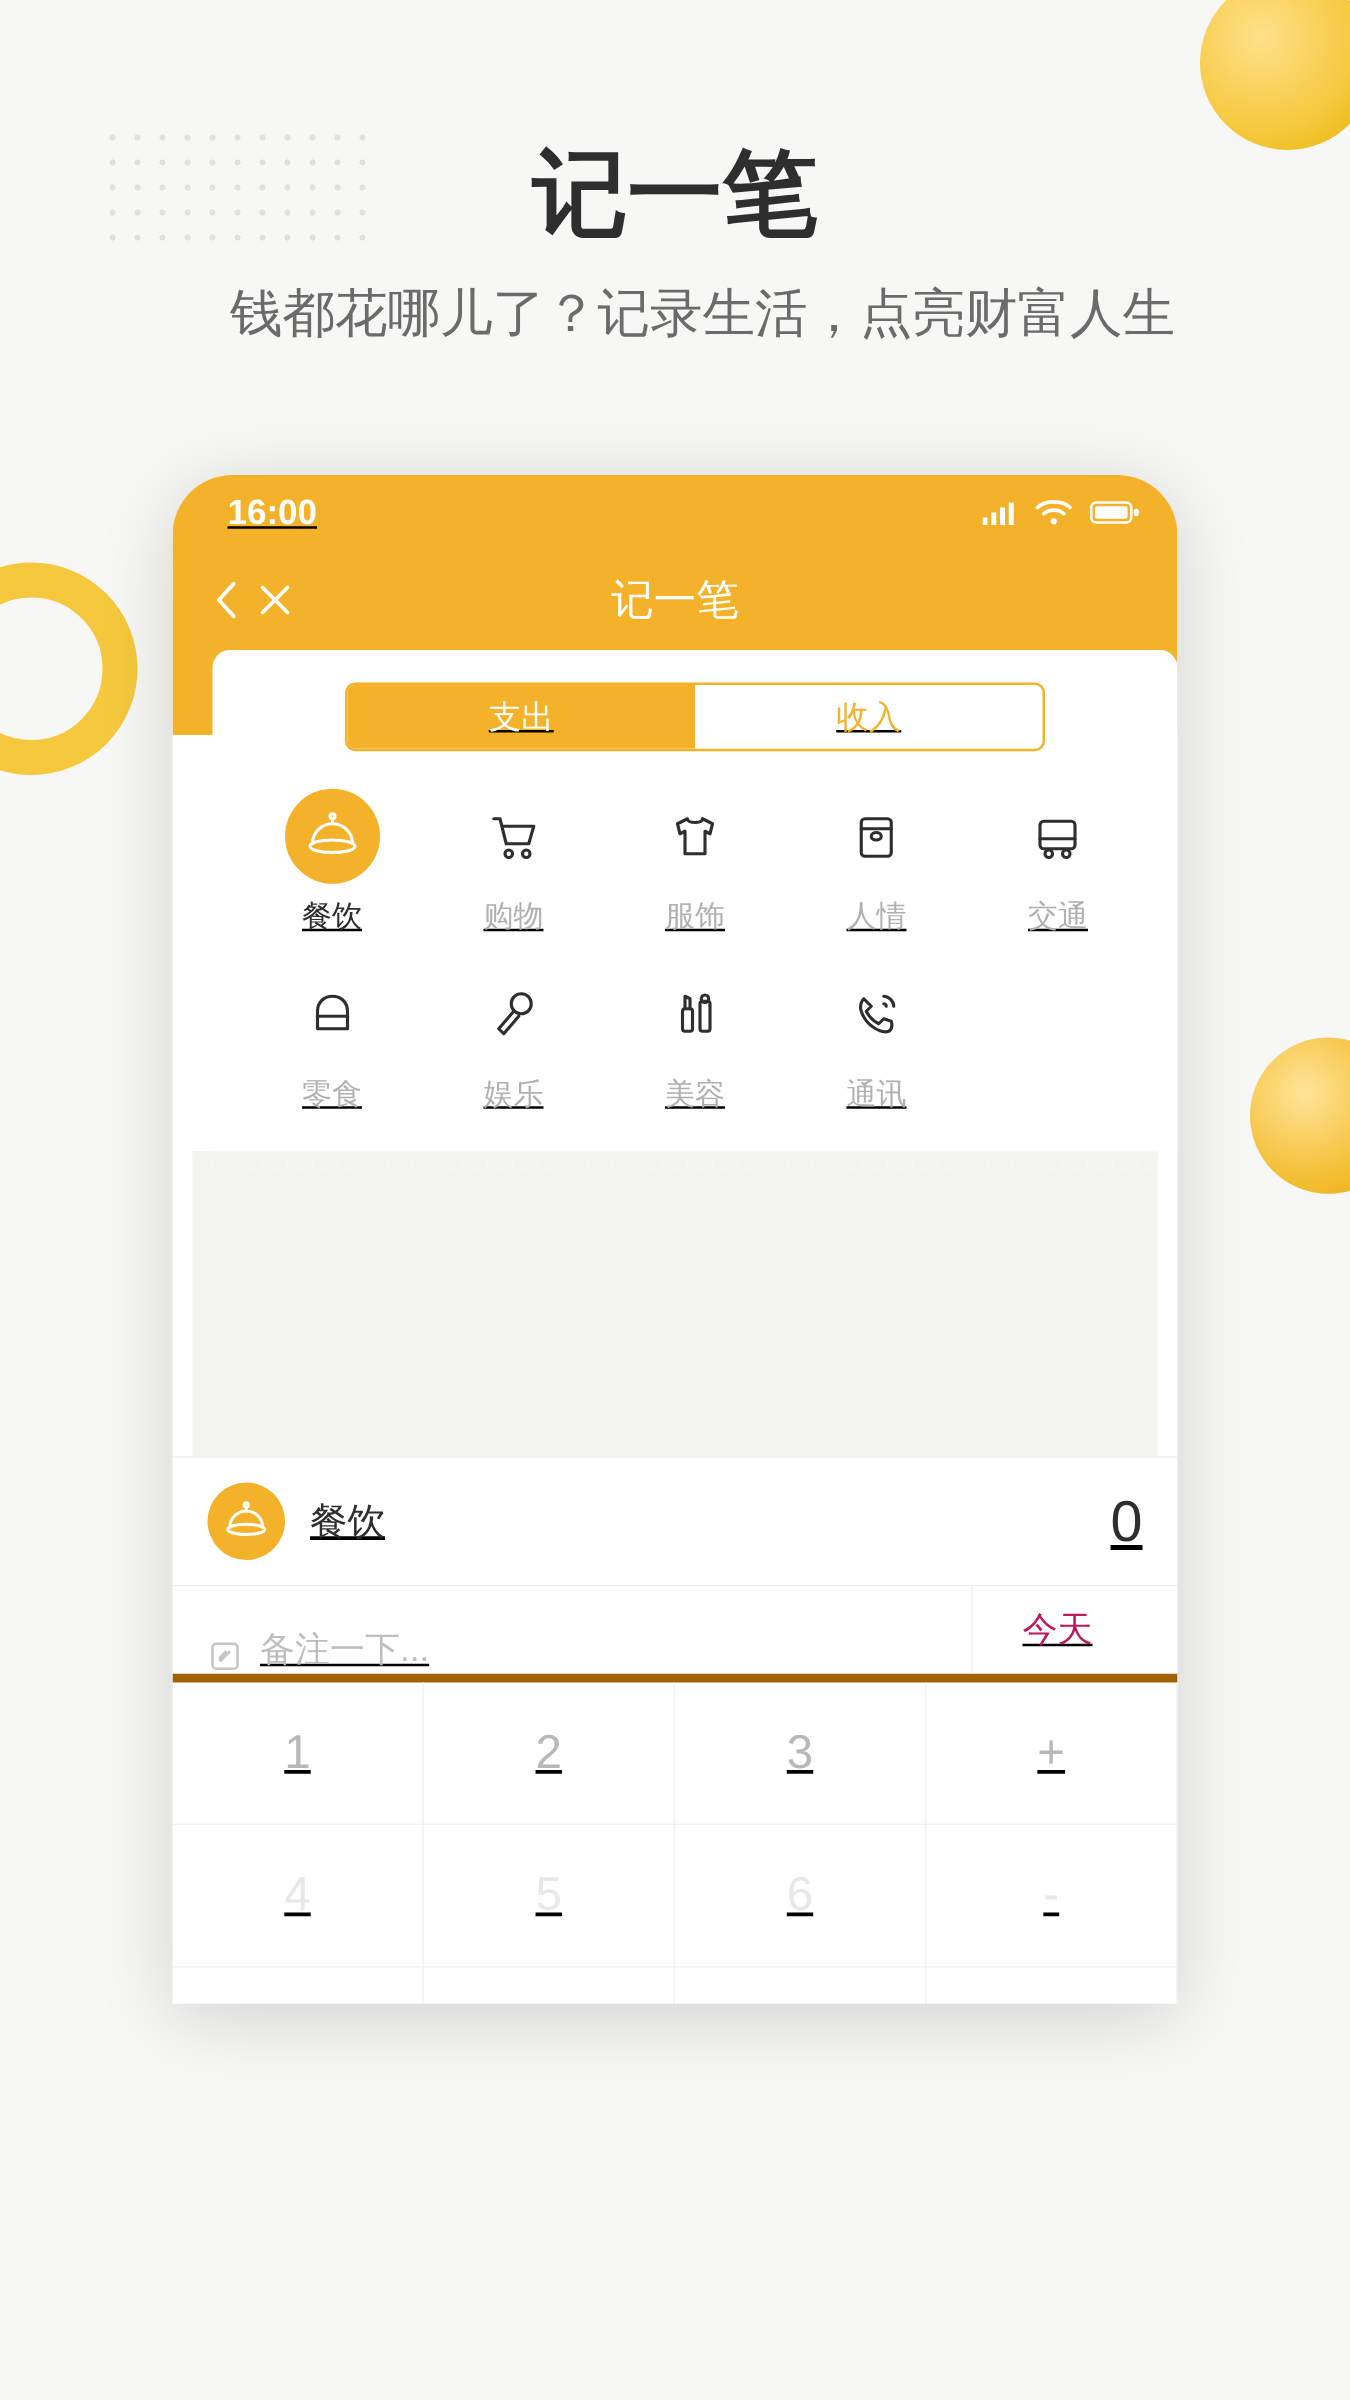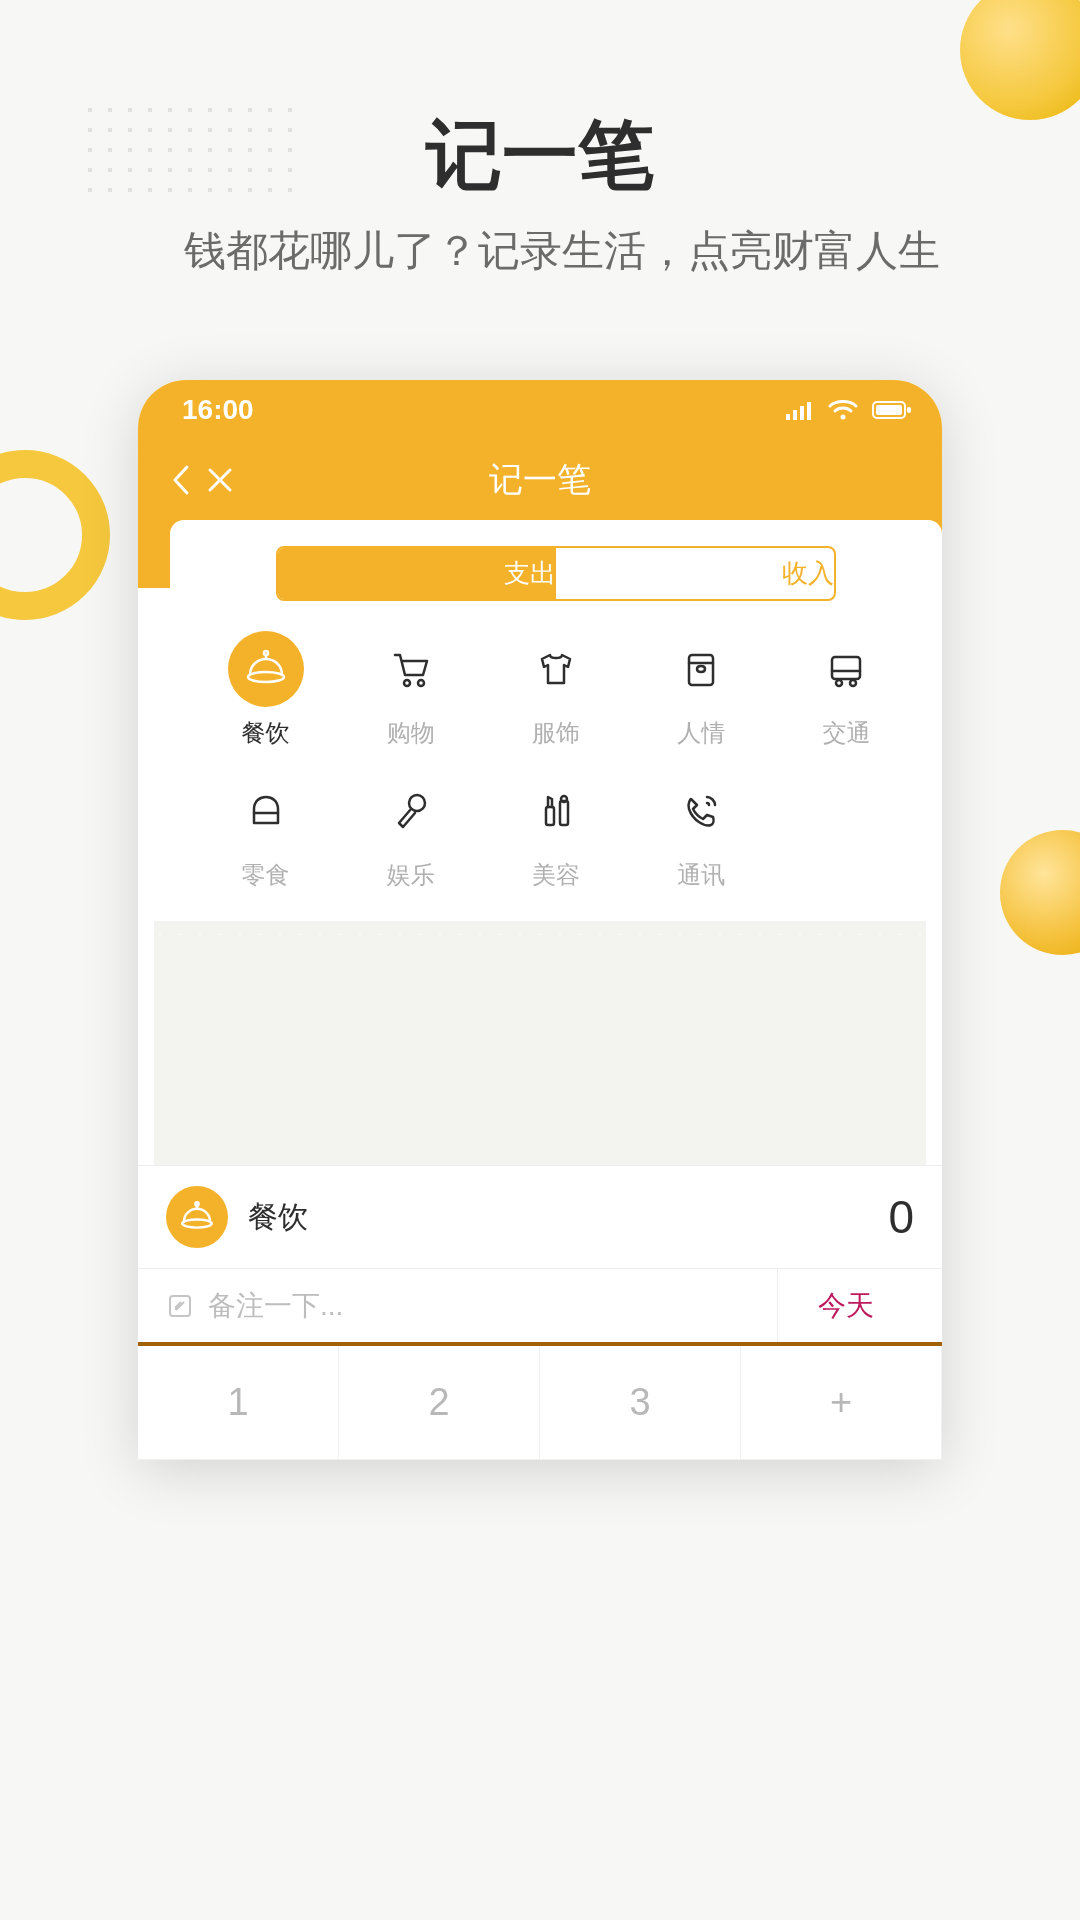--- a/index.html
+++ b/index.html
@@ -59,25 +59,26 @@
   text-align: center;
   font-size: 42px;
   color: #6b6b6b;
   margin-left: 44px;
 }
 
 
 .phone {
   position: absolute;
   left: 138px; top: 380px;
-  width: 804px; height: 1080px;
+  width: 804px; height: 1223px;
   border-radius: 48px 48px 0 0;
   background: #fff;
   box-shadow: 0 10px 60px rgba(0,0,0,0.15);
   overflow: hidden;
+  text-decoration: underline;
 }
 
 
 .status-bar {
   height: 60px;
   background: #f4b22b;
   display: flex;
   align-items: center;
   padding: 0 30px 0 44px;
   color: #fff;
@@ -132,21 +133,21 @@
 .seg {
   display: flex;
   width: 560px;
   margin: 0 auto 30px;
   border: 2px solid #f4b22b;
   border-radius: 8px;
   overflow: hidden;
 }
 .seg-opt {
   flex: 1;
-  text-align: right;
+  text-align: center;
   font-size: 26px;
   padding: 8px 0;
   color: #f4b22b;
 }
 .seg-opt.active {
   background: #f4b22b;
   color: #fff;
 }
 
 
@@ -198,25 +199,25 @@
   background: #f4b22b;
   display: flex; align-items: center; justify-content: center;
   margin-right: 20px;
 }
 .amount-cat { font-size: 30px; color: #2e2e2e; flex: 1; }
 .amount-val { font-size: 46px; color: #2e2e2e; }
 
 
 .note-row {
   display: flex;
-  align-items: center;
+  align-items: flex-end;
   padding: 0 28px;
   height: 78px;
   border-top: 1px solid #eee;
-  border-bottom: 4px solid #a16207;
+  border-bottom: 7px solid #a16207;
 }
 .note-icon { color: #c5c5c5; margin-right: 14px; display:flex; }
 .note-text { flex: 1; color: #bdbdbd; font-size: 28px; }
 .note-date { color: #be185d; font-size: 28px; padding: 0 40px; border-left: 1px solid #eee; height:100%; display:flex; align-items:center; }
 
 
 .keypad {
   display: grid;
   grid-template-columns: repeat(4, 1fr);
 }

